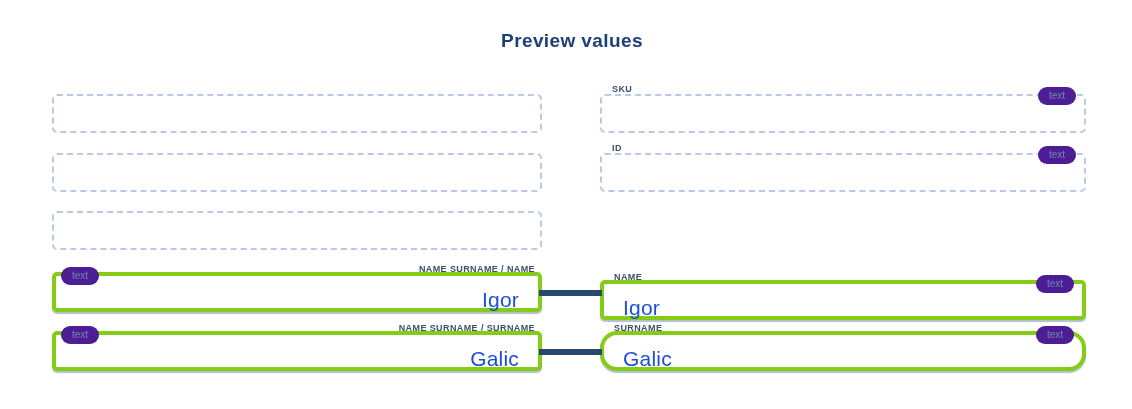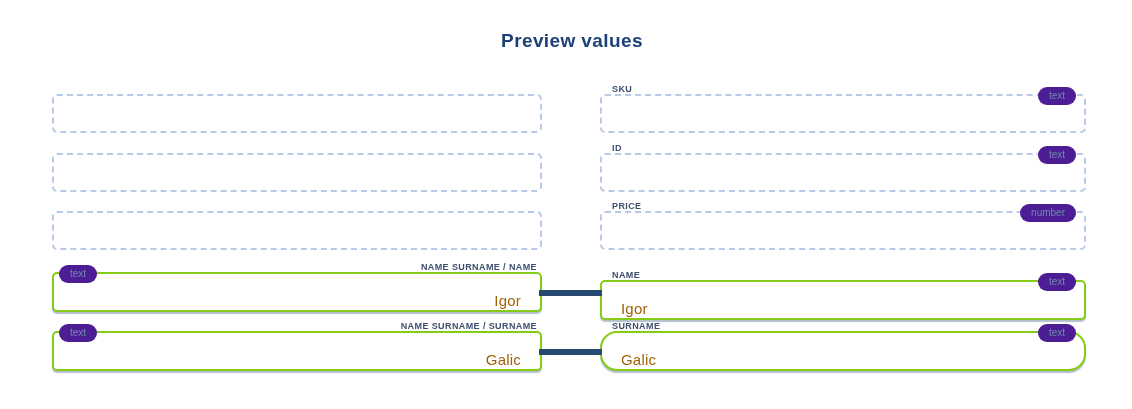--- a/index.html
+++ b/index.html
@@ -23,21 +23,21 @@
     letter-spacing:0.4px;
     color:#1d4077;
   }
 
   .field {
     position:absolute;
     border-radius:5px;
     background:#ffffff;
   }
   .field.dashed { border:2px dashed #b9c9e8; }
-  .field.solid  { border:2px solid #84cc16; box-shadow:0 2px 1px rgba(39,73,111,0.35); }
+  .field.solid  { border:4px solid #84cc16; box-shadow:0 2px 1px rgba(39,73,111,0.35); }
 
   .col-left  { left:46px;  width:490px; }
   .col-right { left:594px; width:486px; }
 
   .field-label {
     position:absolute;
     top:-15px;
     font-size:9px;
     font-weight:700;
     letter-spacing:0.4px;
@@ -62,22 +62,22 @@
   }
   .type-badge.at-left  { left:5px; }
   .type-badge.at-right { right:8px; }
   .type-badge:empty { display:none; }
 
   .field-value {
     position:absolute;
     top:16px; bottom:0;
     display:flex;
     align-items:center;
-    font-size:15px;
-    color:#a16207;
+    font-size:21px;
+    color:#1d4ed8;
     letter-spacing:0.2px;
   }
   .field-value.align-right { right:16px; }
   .field-value.align-left  { left:16px; }
   .field-value:empty { display:none; }
 
   .connector {
     position:absolute;
     left:533px;
     width:63px;
@@ -113,24 +113,20 @@
   <div class="field dashed col-right" style="top:88px;height:39px;">
     <span class="field-label align-left">SKU</span>
     <span class="type-badge at-right">text</span>
   </div>
 
   <div class="field dashed col-right" style="top:147px;height:39px;">
     <span class="field-label align-left">ID</span>
     <span class="type-badge at-right">text</span>
   </div>
 
-  <div class="field dashed col-right" style="top:205px;height:39px;">
-    <span class="field-label align-left">PRICE</span>
-    <span class="type-badge at-right">number</span>
-  </div>
 
   <div class="field solid col-right" style="top:266px;height:40px;margin-top:8px;">
     <span class="field-label align-left">NAME</span>
     <span class="type-badge at-right">text</span>
     <span class="field-value align-left">Igor</span>
   </div>
 
   <div class="field solid col-right" style="top:325px;height:40px;border-radius:17px;">
     <span class="field-label align-left">SURNAME</span>
     <span class="type-badge at-right">text</span>

